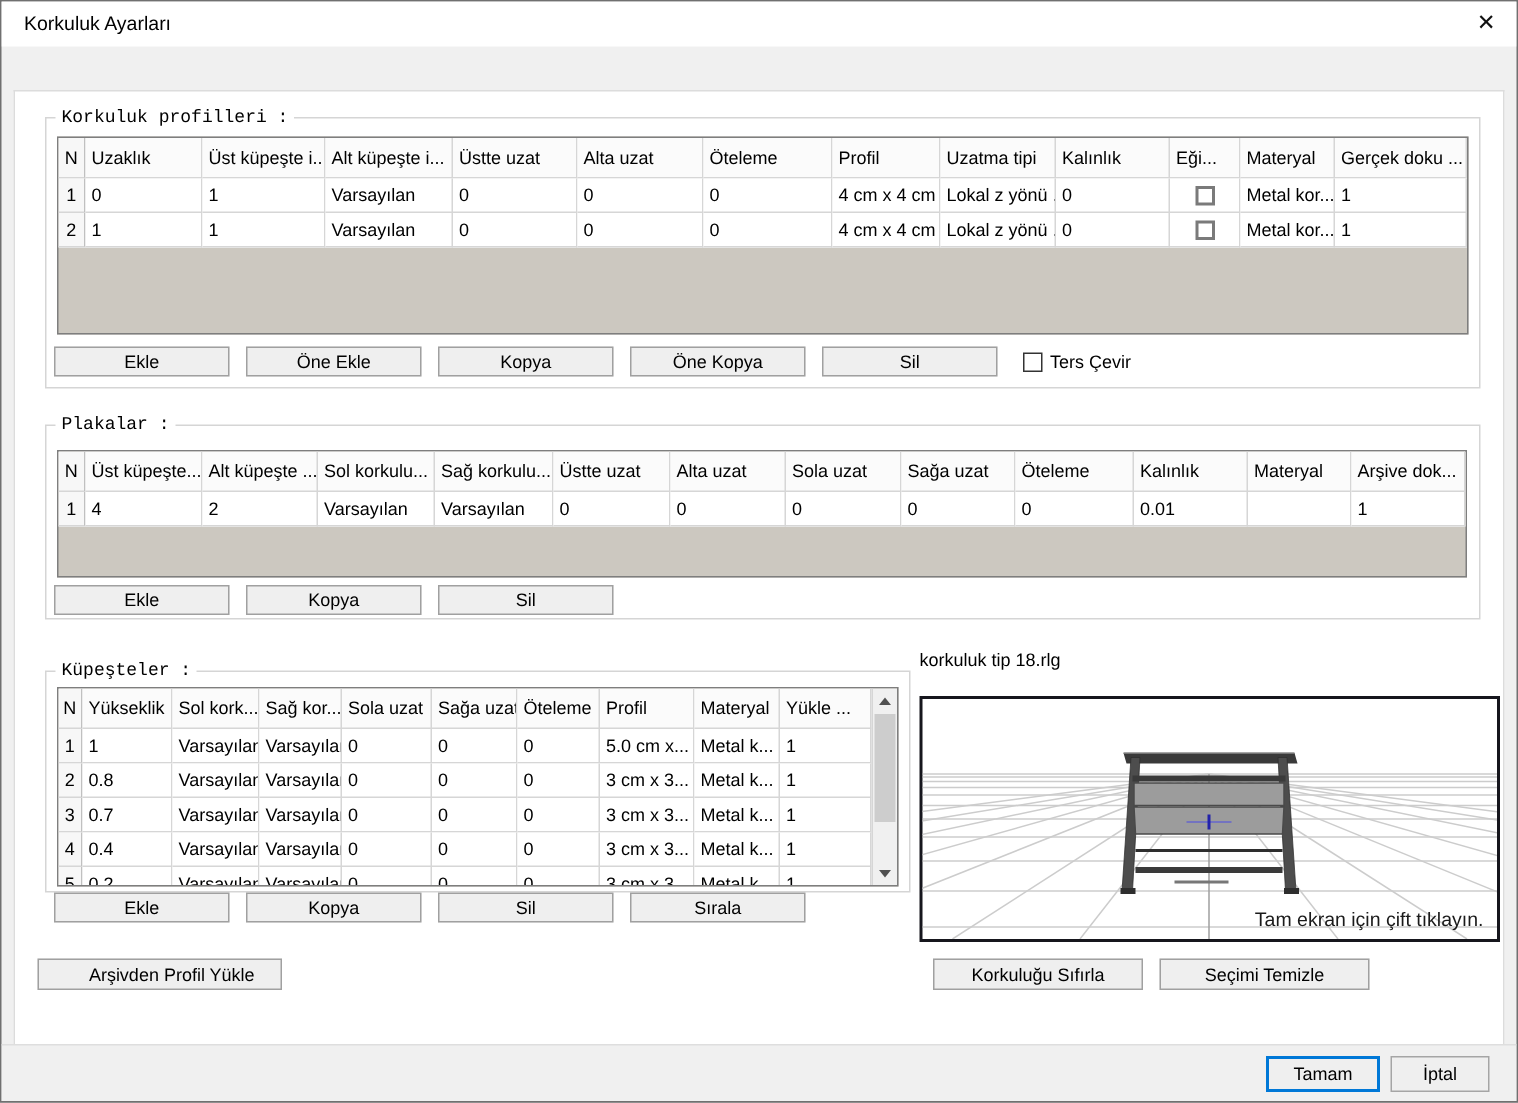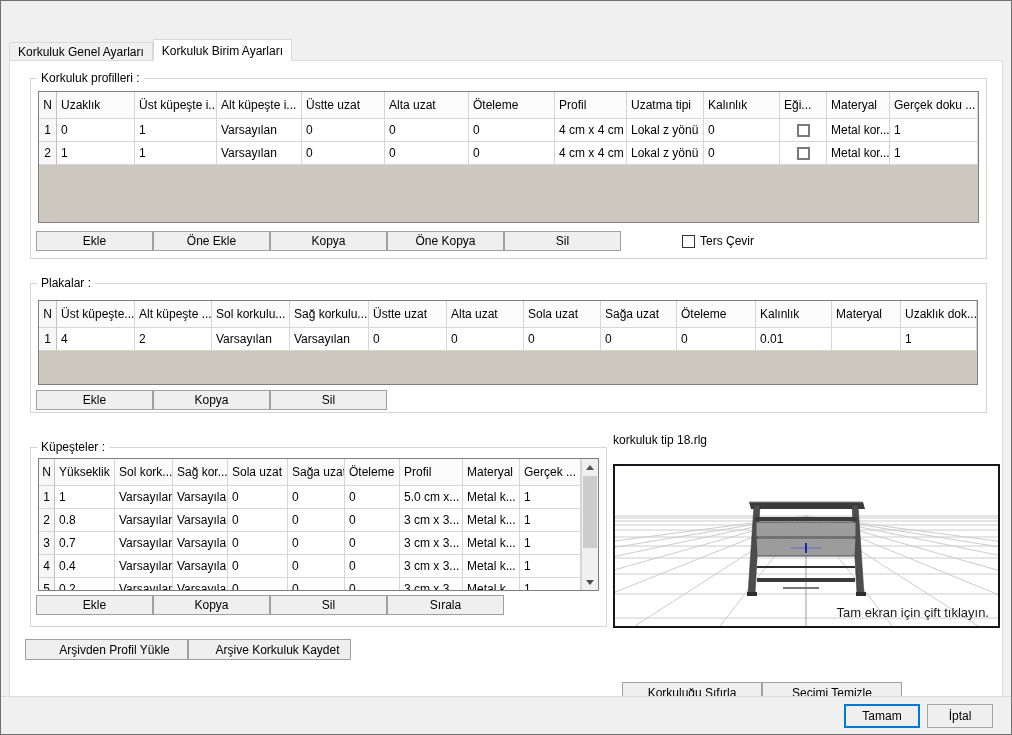--- a/index.html
+++ b/index.html
@@ -7,81 +7,81 @@
   .dialog{position:relative;width:1012px;height:735px;background:#f0f0f0;border:1px solid #707070;overflow:hidden;}
   .titlebar{position:absolute;left:0;top:0;width:100%;height:30px;background:#ffffff;}
   .title{position:absolute;left:15px;top:7px;font-size:13px;color:#000;}
   .close{position:absolute;right:14px;top:6px;font-size:15px;color:#111;cursor:pointer;line-height:18px;}
   .tabstrip{position:absolute;left:8px;top:38px;height:22px;display:flex;align-items:flex-end;z-index:5;}
   .tab{height:19px;background:#f0f0f0;border:1px solid #d9d9d9;font-size:12px;color:#000;
        display:flex;align-items:center;padding:0 8px;white-space:nowrap;cursor:pointer;}
   .tab.active{height:22px;background:#fff;border-bottom:none;position:relative;z-index:6;}
   .page{position:absolute;left:8px;top:59px;width:994px;height:636px;background:#fff;border:1px solid #dcdcdc;border-bottom:none;}
   .group{position:absolute;border:1px solid #d5d5d5;background:#fff;}
-  .glabel{position:absolute;top:-8px;left:6px;background:#fff;padding:0 4px;font-size:12px;color:#000;white-space:nowrap;}
+  .glabel{position:absolute;top:-8px;left:6px;background:#fff;padding:0 4px;font-size:12px;color:#000;white-space:nowrap;font-family:Liberation Mono, monospace;}
   
   .grid{position:absolute;border:1px solid #7e7e7e;background:#ccc8c0;overflow:hidden;}
   .grid-row{display:flex;background:#fff;}
   .grid-cell{height:23px;border-right:1px solid #d6d6d6;border-bottom:1px solid #d6d6d6;
              font-size:12px;color:#000;padding:0 0 0 4px;display:flex;align-items:center;
              white-space:nowrap;overflow:hidden;background:#fff;}
   .grid-header .grid-cell{height:27px;background:#fbfbfb;}
   .grid-cell.rowhead{background:#f7f7f7;border-right:1px solid #c0c0c0;justify-content:center;padding:0;}
   .grid-cell.center{justify-content:center;padding:0;}
   .grid-checkbox{width:13px;height:13px;border:2px solid #7a7a7a;background:#fff;display:inline-block;}
   
   .vscroll{position:absolute;top:0;right:0;width:17px;height:100%;background:#f0f0f0;border-left:1px solid #d6d6d6;}
   .sb-btn{position:absolute;left:0;width:16px;height:16px;display:flex;align-items:center;justify-content:center;cursor:pointer;}
   .sb-btn.up{top:0;} .sb-btn.down{bottom:0;}
   .tri-up{width:0;height:0;border-left:4px solid transparent;border-right:4px solid transparent;border-bottom:5px solid #505050;}
   .tri-down{width:0;height:0;border-left:4px solid transparent;border-right:4px solid transparent;border-top:5px solid #505050;}
   .sb-thumb{position:absolute;left:1px;top:17px;width:14px;height:72px;background:#cdcdcd;cursor:pointer;}
   
-  .btnrow{position:absolute;display:flex;}
+  .btnrow{position:absolute;display:flex;gap:11px;}
   .win-btn{width:117px;height:20px;background:#efefef;border:1px solid #a0a0a0;font-size:12px;
            color:#000;text-align:center;padding:0;cursor:pointer;line-height:18px;}
   .btnrow.wide .win-btn{width:163px;height:21px;padding-left:16px;}
-  .btnrow.pv .win-btn{width:140px;height:21px;margin-top:43px;}
+  .btnrow.pv .win-btn{width:140px;height:21px;}
   .chk{position:absolute;display:flex;align-items:center;gap:5px;cursor:pointer;}
   .chk .box{width:13px;height:13px;border:1px solid #333;background:#fff;display:inline-block;}
   .chk .txt{font-size:12px;color:#000;}
   
   .pv-label{position:absolute;font-size:12px;color:#000;}
   .preview{position:absolute;border:2px solid #16161d;background:#fff;cursor:pointer;}
   .pv-hint{position:absolute;right:9px;bottom:6px;font-size:13px;color:#1a1a1a;}
   
   .footer{position:absolute;left:0;bottom:0;width:100%;height:38px;background:#f0f0f0;border-top:1px solid #dedede;}
   .foot-btn{position:absolute;top:7px;height:24px;background:#efefef;border:1px solid #a5a5a5;font-size:12px;cursor:pointer;}
   .foot-btn.ok{left:843px;width:76px;border:2px solid #0078d7;}
   .foot-btn.cancel{left:926px;width:66px;}
   
   .g1{left:20px;top:17px;width:957px;height:181px;}
   .t1{left:7px;top:12px;width:941px;height:132px;}
   .r1{left:5px;top:152px;}
   .chk1{left:651px;top:155px;}
   .g2{left:20px;top:222px;width:957px;height:130px;}
   .t2{left:7px;top:16px;width:940px;height:85px;}
   .r2{left:5px;top:106px;}
-  .g3{left:20px;top:386px;width:577px;height:180px;}
+  .g3{left:20px;top:386px;width:577px;height:148px;}
   .t3{left:7px;top:10px;width:561px;height:133px;}
   .r3{left:5px;top:147px;}
   .rArchive{left:15px;top:578px;}
   .pvl{left:603px;top:372px;}
   .pvbox{left:603px;top:403px;width:387px;height:164px;}
   .rPv{left:612px;top:578px;}
 </style>
 </head>
 <body>
 
 <div class="dialog">
-
-  <div class="tabstrip">
-    <div class="tab">Korkuluk Genel Ayarları</div>
-    <div class="tab active">Korkuluk Birim Ayarları</div>
+  <div class="titlebar">
+    <span class="title">Korkuluk Ayarları</span>
+    <span class="close">✕</span>
   </div>
+
 
   <div class="page">
 
     <div class="group g1">
       <span class="glabel">Korkuluk profilleri :</span>
       <div class="grid t1">
           <div class="grid-row grid-header">
             <div class="grid-cell rowhead" style="width: 18px;">N</div>
             <div class="grid-cell" style="width: 78px;">Uzaklık</div>
             <div class="grid-cell" style="width: 82px;">Üst küpeşte i...</div>
@@ -153,21 +153,21 @@
             <div class="grid-cell" style="width: 77px;">Alt küpeşte ...</div>
             <div class="grid-cell" style="width: 78px; text-align: right;">Sol korkulu...</div>
             <div class="grid-cell" style="width: 79px;">Sağ korkulu...</div>
             <div class="grid-cell" style="width: 78px;">Üstte uzat</div>
             <div class="grid-cell" style="width: 77px;">Alta uzat</div>
             <div class="grid-cell" style="width: 77px;">Sola uzat</div>
             <div class="grid-cell" style="width: 76px;">Sağa uzat</div>
             <div class="grid-cell" style="width: 79px;">Öteleme</div>
             <div class="grid-cell" style="width: 76px;">Kalınlık</div>
             <div class="grid-cell" style="width: 69px;">Materyal</div>
-            <div class="grid-cell" style="width: 76px;">Uzaklık dok...</div>
+            <div class="grid-cell" style="width: 76px;">Arşive dok...</div>
           </div>
           <div class="grid-row">
             <div class="grid-cell rowhead" style="width: 18px;">1</div>
             <div class="grid-cell" style="width: 78px;">4</div>
             <div class="grid-cell" style="width: 77px;">2</div>
             <div class="grid-cell" style="width: 78px;">Varsayılan</div>
             <div class="grid-cell" style="width: 79px;">Varsayılan</div>
             <div class="grid-cell" style="width: 78px;">0</div>
             <div class="grid-cell" style="width: 77px;">0</div>
             <div class="grid-cell" style="width: 77px;">0</div>
@@ -191,21 +191,21 @@
           <div class="grid-row grid-header">
             <div class="grid-cell rowhead" style="width: 16px;">N</div>
             <div class="grid-cell" style="width: 60px;">Yükseklik</div>
             <div class="grid-cell" style="width: 58px;">Sol kork...</div>
             <div class="grid-cell" style="width: 55px;">Sağ kor...</div>
             <div class="grid-cell" style="width: 60px;">Sola uzat</div>
             <div class="grid-cell" style="width: 57px;">Sağa uzat</div>
             <div class="grid-cell" style="width: 55px;">Öteleme</div>
             <div class="grid-cell" style="width: 63px;">Profil</div>
             <div class="grid-cell" style="width: 57px;">Materyal</div>
-            <div class="grid-cell" style="width: 61px;">Gerçek ...</div>
+            <div class="grid-cell" style="width: 61px;">Yükle ...</div>
           </div>
         <div class="grid-row">
             <div class="grid-cell rowhead" style="width: 16px;">1</div>
             <div class="grid-cell" style="width: 60px;">1</div>
             <div class="grid-cell" style="width: 58px;">Varsayılan</div>
             <div class="grid-cell" style="width: 55px;">Varsayılan</div>
             <div class="grid-cell" style="width: 60px;">0</div>
             <div class="grid-cell" style="width: 57px;">0</div>
             <div class="grid-cell" style="width: 55px;">0</div>
             <div class="grid-cell" style="width: 63px;">5.0 cm x...</div>
@@ -273,21 +273,20 @@
       <div class="btnrow r3">
           <button class="win-btn">Ekle</button>
           <button class="win-btn">Kopya</button>
           <button class="win-btn">Sil</button>
           <button class="win-btn">Sırala</button>
         </div>
     </div>
 
     <div class="btnrow wide rArchive">
         <button class="win-btn">Arşivden Profil Yükle</button>
-        <button class="win-btn">Arşive Korkuluk Kaydet</button>
       </div>
 
     <span class="pv-label pvl">korkuluk tip 18.rlg</span>
     <div class="preview pvbox">
       <svg width="383" height="160" viewBox="0 0 383 160">
         <g stroke="#cccccc" stroke-width="1">
           <line x1="0" y1="50" x2="383" y2="50"></line>
             <line x1="0" y1="52" x2="383" y2="52"></line>
           <line x1="0" y1="55" x2="383" y2="55"></line>
             <line x1="0" y1="59" x2="383" y2="59"></line>

